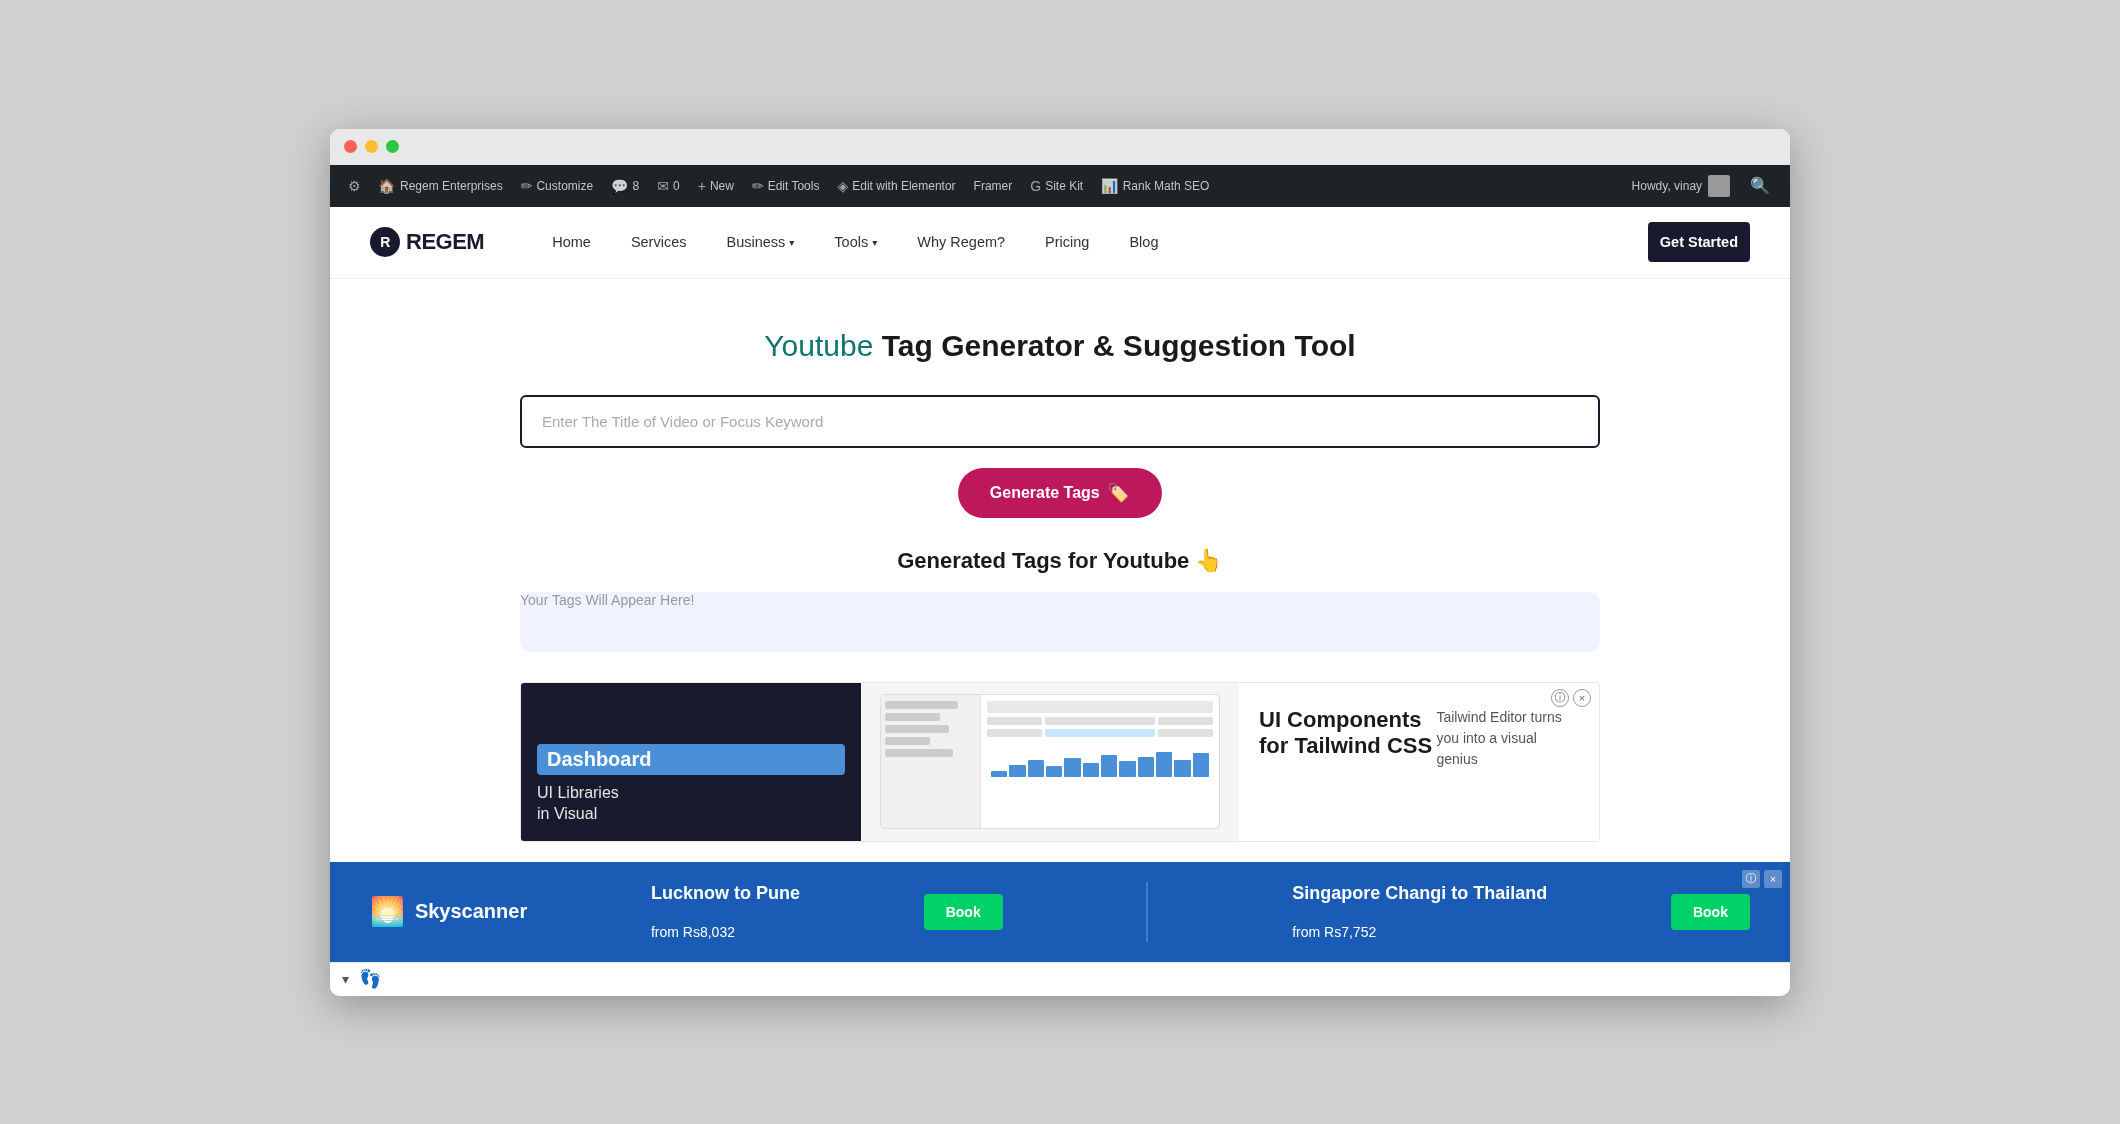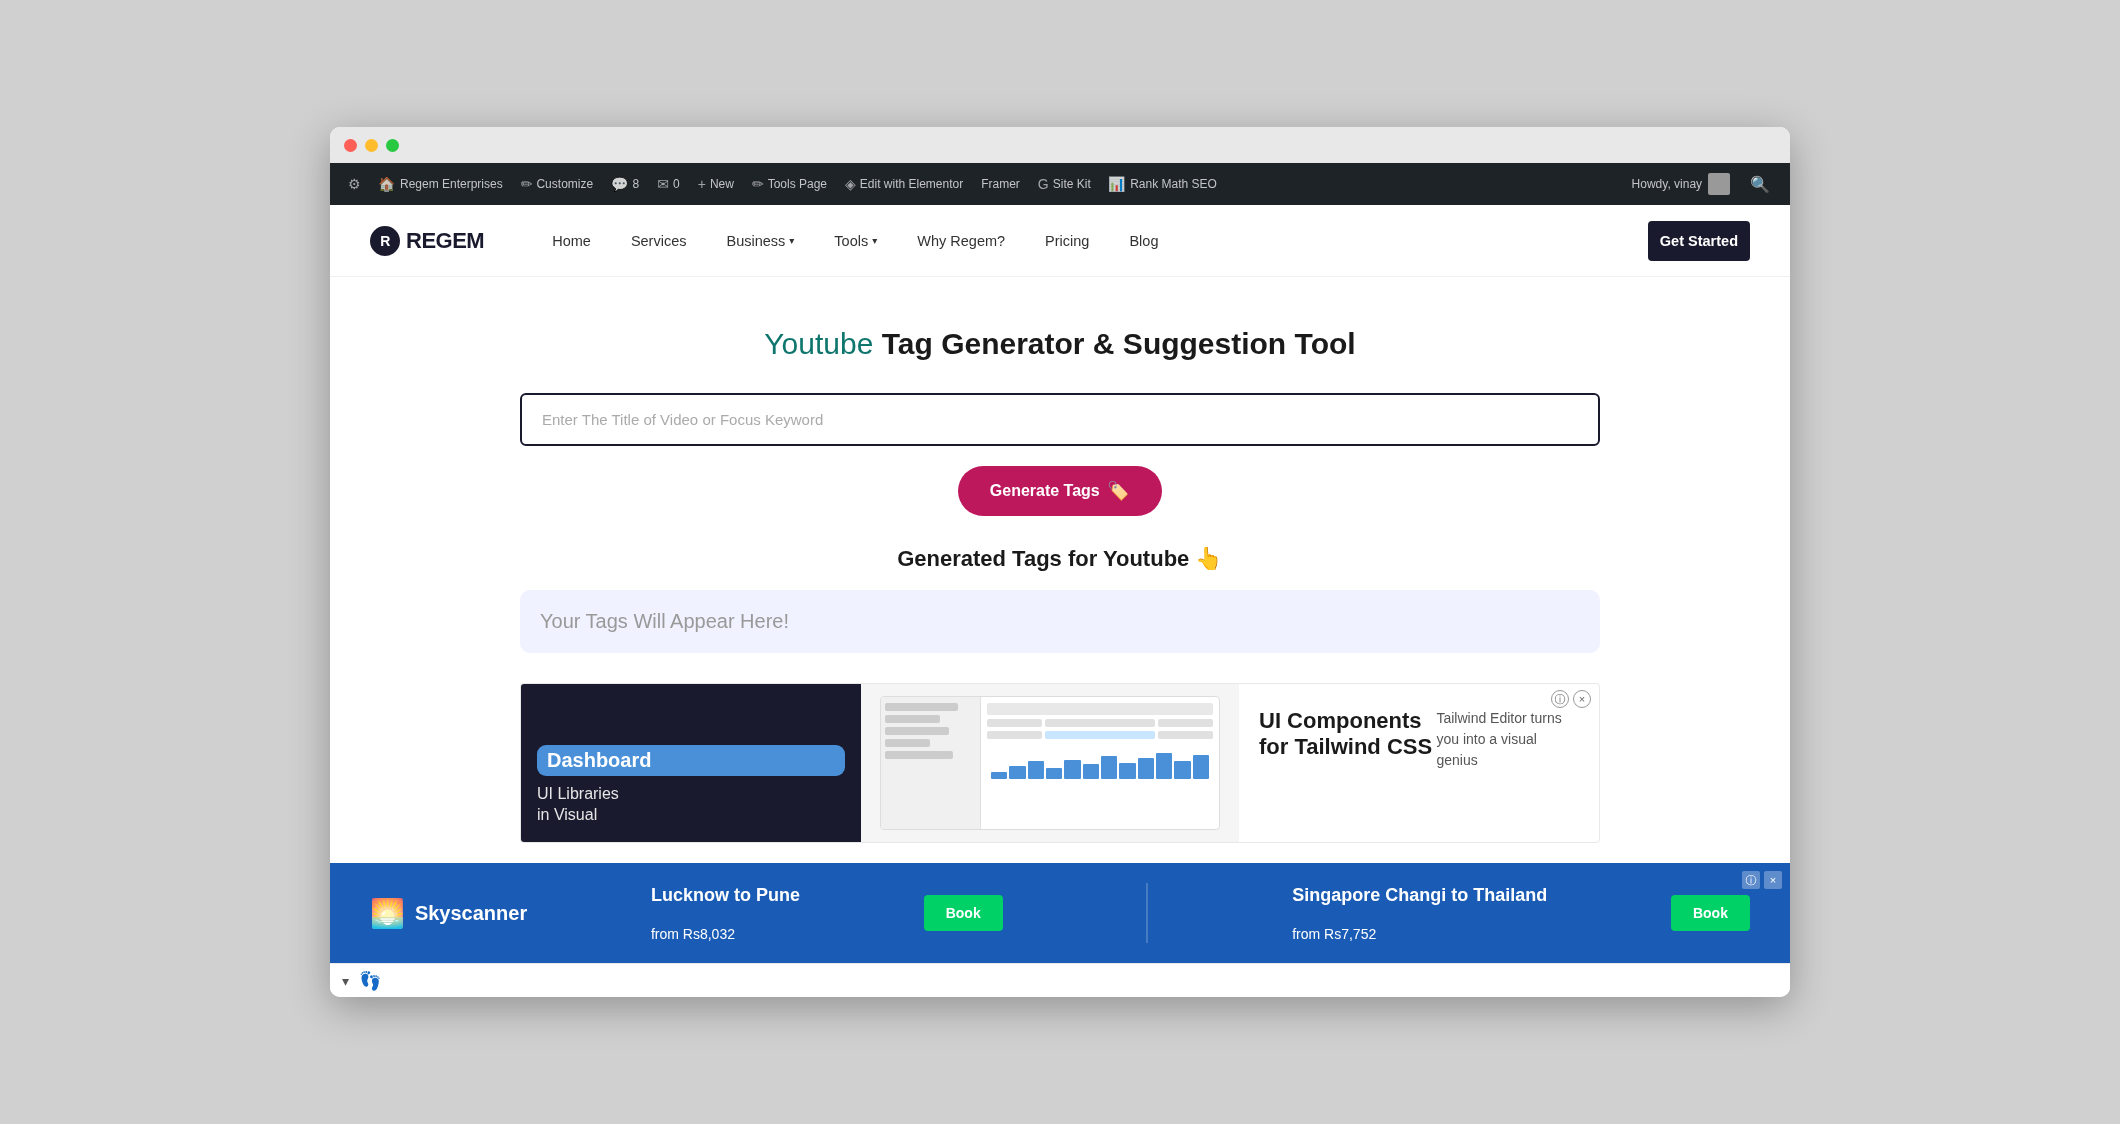--- a/index.html
+++ b/index.html
@@ -194,24 +194,23 @@
       font-size: 22px;
       font-weight: 600;
       color: #1a1a1a;
       margin-bottom: 18px;
     }
     .tags-output-area {
       max-width: 1080px;
       margin: 0 auto 30px;
       background: #f0f2ff;
       border-radius: 10px;
-      padding: 20px;
       min-height: 60px;
       color: #999;
-      font-size: 20px;
+      font-size: 14px;
     }
 
     
     .ad-container-1 {
       max-width: 1080px;
       margin: 0 auto;
       border: 1px solid #e8e8e8;
       border-radius: 4px;
       overflow: hidden;
       position: relative;
@@ -249,21 +248,21 @@
       padding: 16px;
       position: relative;
       overflow: hidden;
     }
     .ad-left-badge {
       background: #4a90d9;
       color: white;
       font-weight: 700;
       font-size: 20px;
       padding: 4px 10px;
-      border-radius: 9px;
+      border-radius: 4px;
       display: inline-block;
       margin-bottom: 8px;
     }
     .ad-left-title {
       color: #e5e5e5;
       font-size: 16px;
       font-weight: 400;
       line-height: 1.3;
     }
     .ad-screenshot-area {
@@ -463,21 +462,21 @@
     <div class="admin-item">
       <span class="admin-icon">✉</span>
       <span>0</span>
     </div>
     <div class="admin-item">
       <span class="admin-icon">+</span>
       <span>New</span>
     </div>
     <div class="admin-item">
       <span class="admin-icon">✏</span>
-      <span>Tools Page</span>
+      <span>Edit Tools</span>
     </div>
     <div class="admin-item">
       <span class="admin-icon">◈</span>
       <span>Edit with Elementor</span>
     </div>
     <div class="admin-item">
       <span>Framer</span>
     </div>
     <div class="admin-item">
       <span class="admin-icon">G</span>

